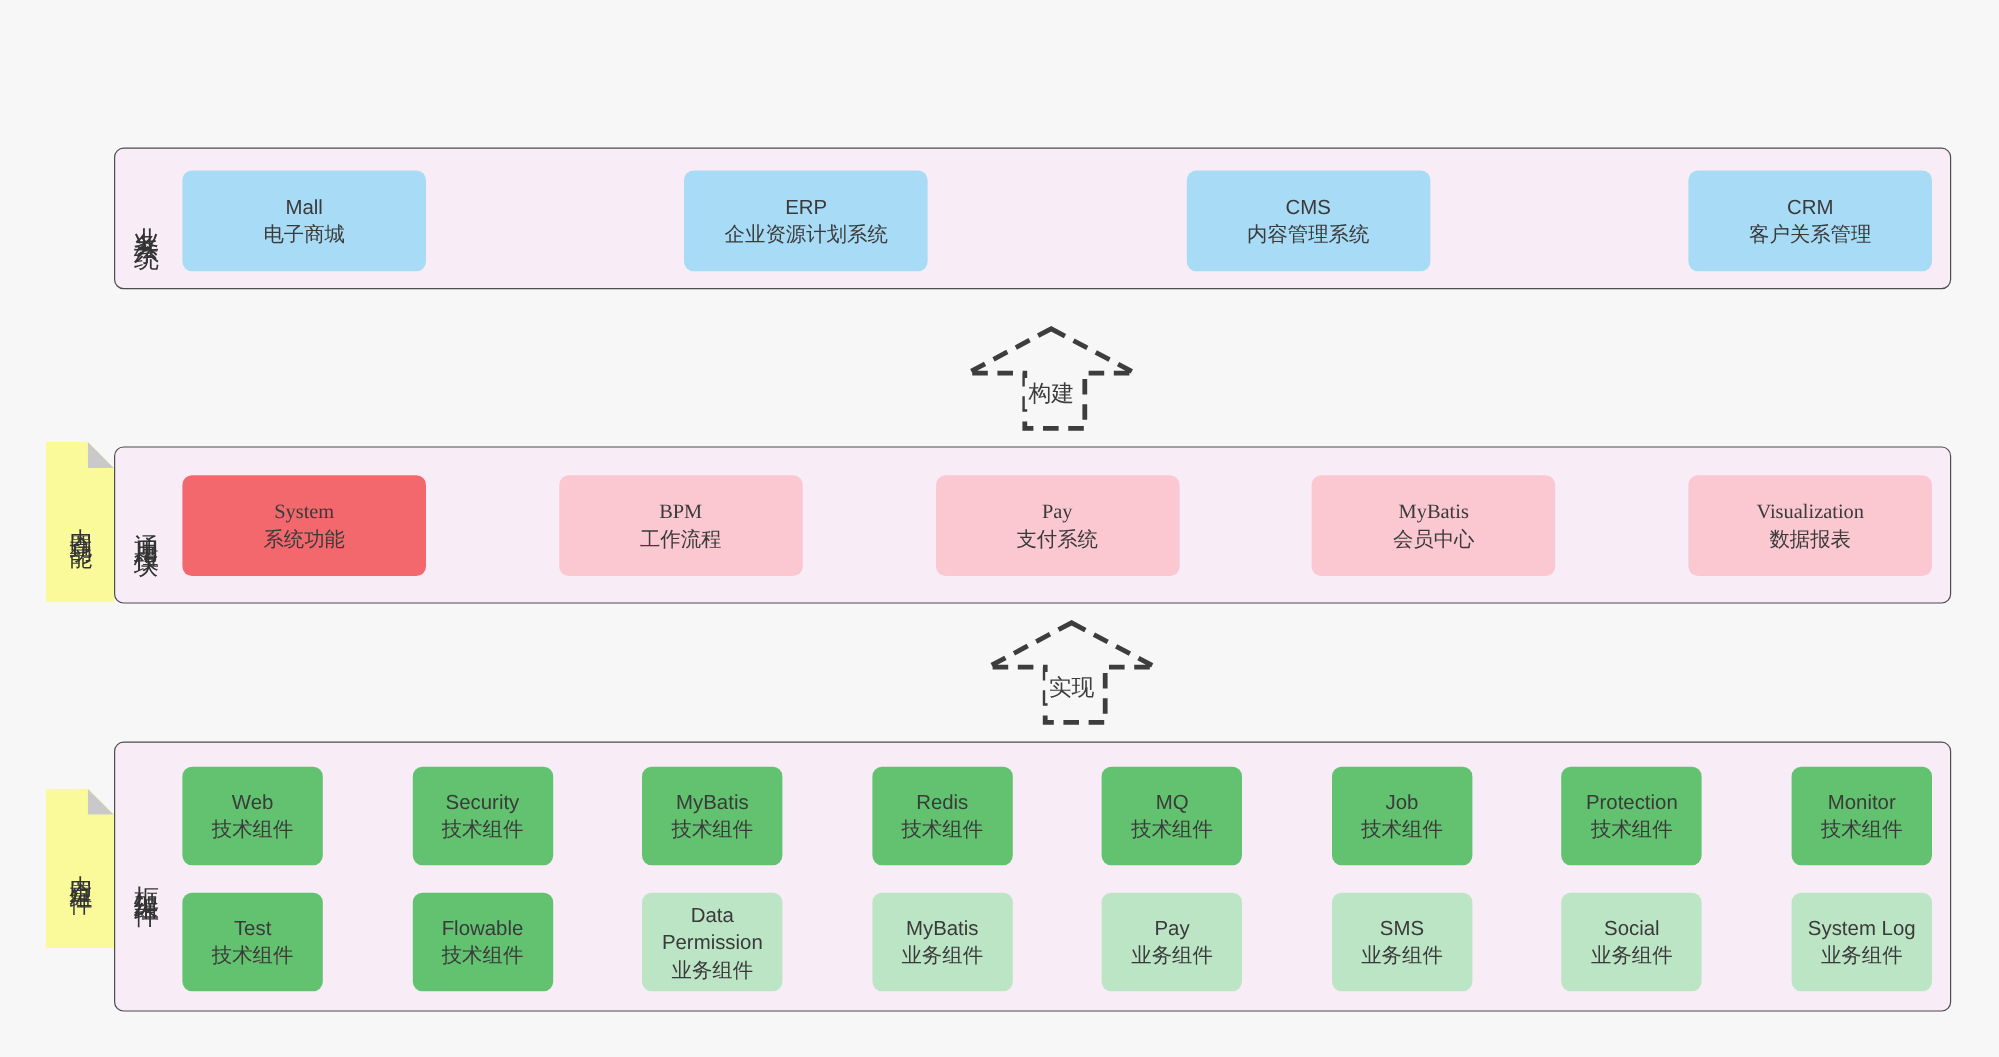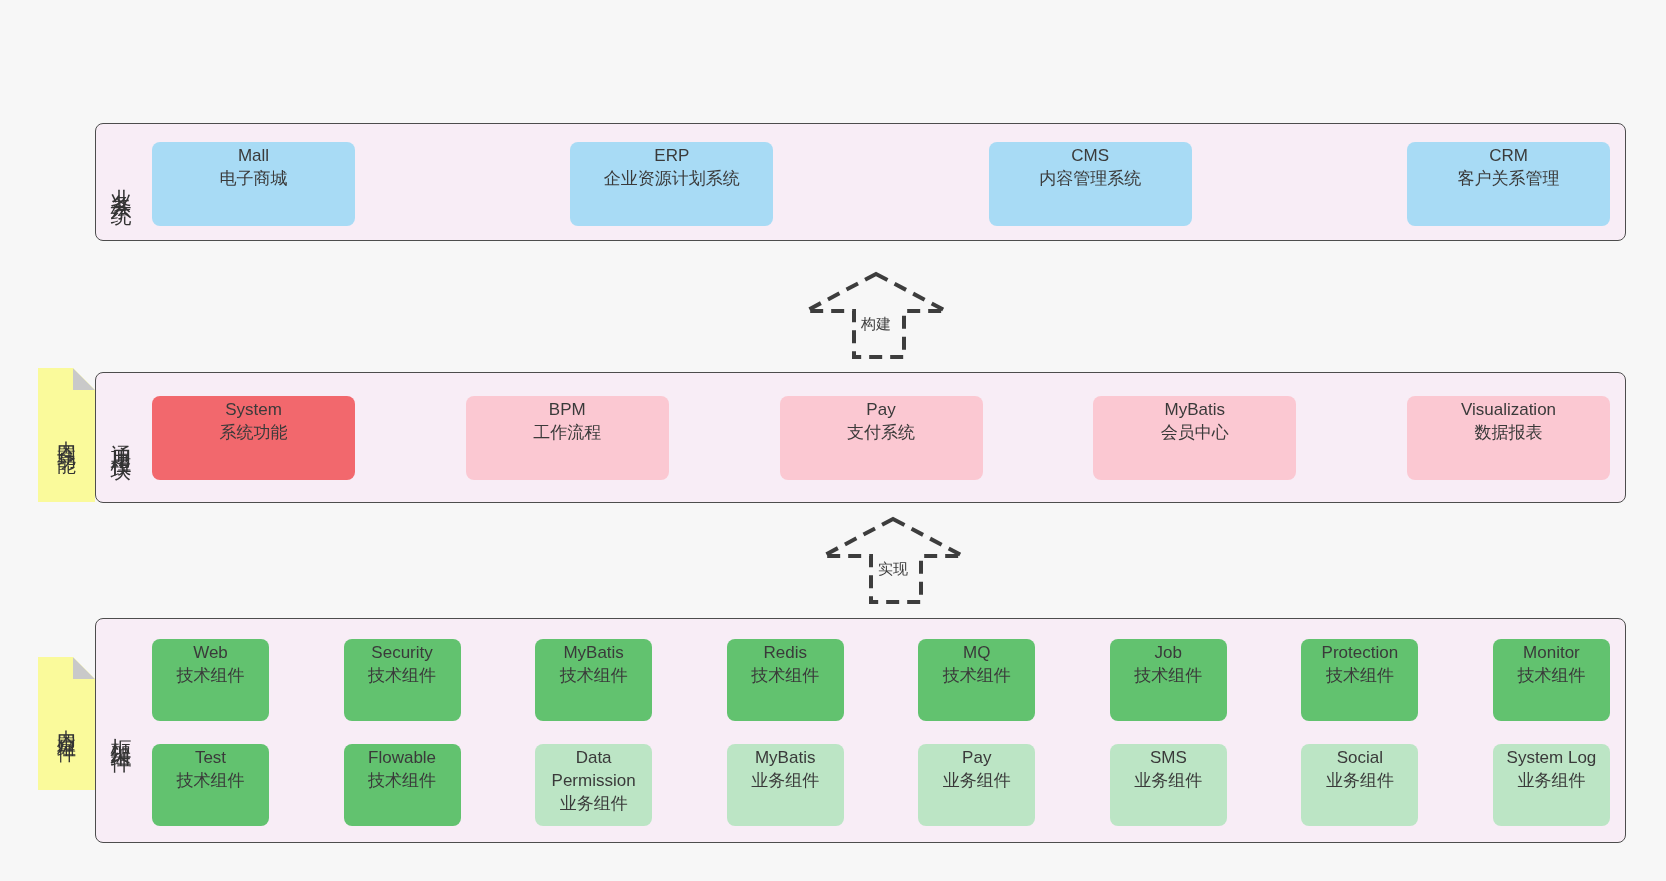--- a/index.html
+++ b/index.html
@@ -29,26 +29,26 @@
     writing-mode:vertical-rl; text-orientation:upright;
     font-size:21px; letter-spacing:5px; color:#333; white-space:nowrap;
   }
 
   
   .box-row {
     position:absolute; left:56px; right:15px;
     display:flex; justify-content:space-between;
   }
   #panel-business .box-row { top:18px; }
-  #panel-modules  .box-row { top:23px; }
+  #panel-modules  .box-row { top:23px;font-family:Liberation Serif, serif; }
   #panel-components .box-row.r1 { top:20px; }
   #panel-components .box-row.r2 { top:125px; }
 
   .box {
-    display:flex; flex-direction:column; justify-content:flex-start; align-items:center;
+    display:flex; flex-direction:column; justify-content:center; align-items:center;
     text-align:center; border-radius:8px;
     font-size:17px; line-height:23px; color:#3a3a3a;
     padding:2px 6px;
   }
   .box.w6 { width:203px; height:84px; }
   .box.w8 { width:117px; height:82px; }
 
   .box.blue       { background:var(--box-blue,#a8dbf5); }
   .box.red        { background:var(--box-red,#f2686d); }
   .box.pink       { background:var(--box-pink,#fbc8d2); }
@@ -80,21 +80,21 @@
   #arrow-build     { left:803px; top:271px; }
   #arrow-implement { left:820px; top:516px; }
   .up-arrow svg { position:absolute; left:0; top:0; }
   .up-arrow polygon {
     fill:none; stroke:var(--arrow-stroke,#3d3d3d);
     stroke-width:4; stroke-dasharray:13 8;
   }
   .arrow-label {
     position:absolute; left:50%; top:44px; transform:translateX(-50%);
     background:var(--bg,#f7f7f7); padding:0 3px;
-    font-size:15px; color:#3d3d3d; white-space:nowrap;
+    font-size:19px; color:#3d3d3d; white-space:nowrap;
   }
 </style>
 </head>
 <body>
 
 <div class="panel" id="panel-business">
   <div class="panel-label">业务系统</div>
   <div class="box-row">
     <div class="box w6 blue">
       <div>Mall</div>

